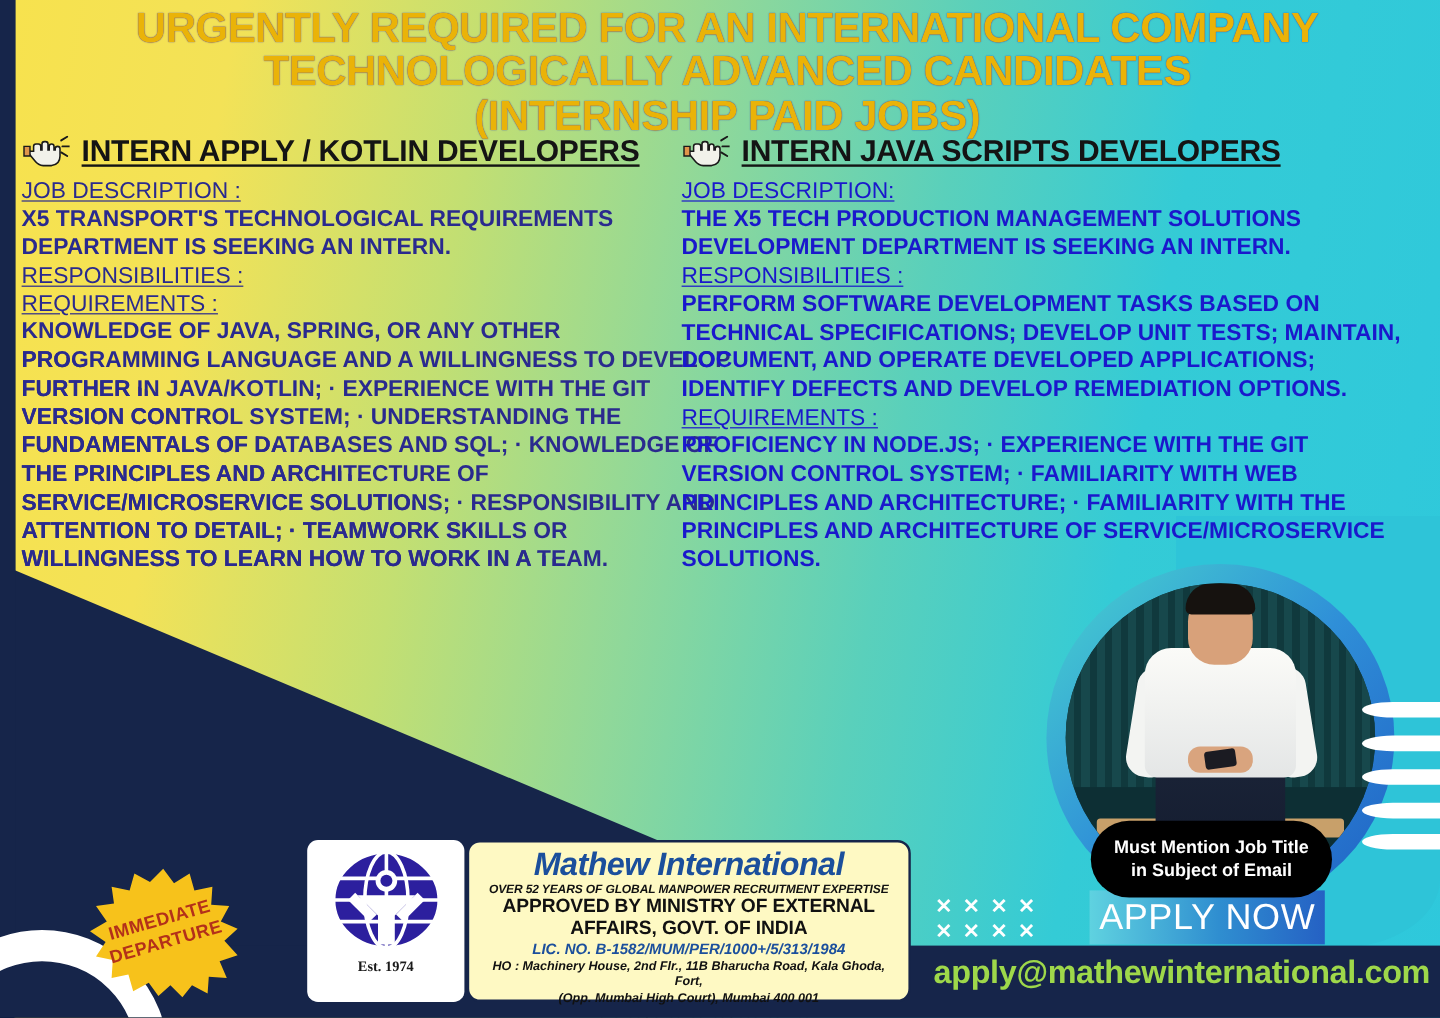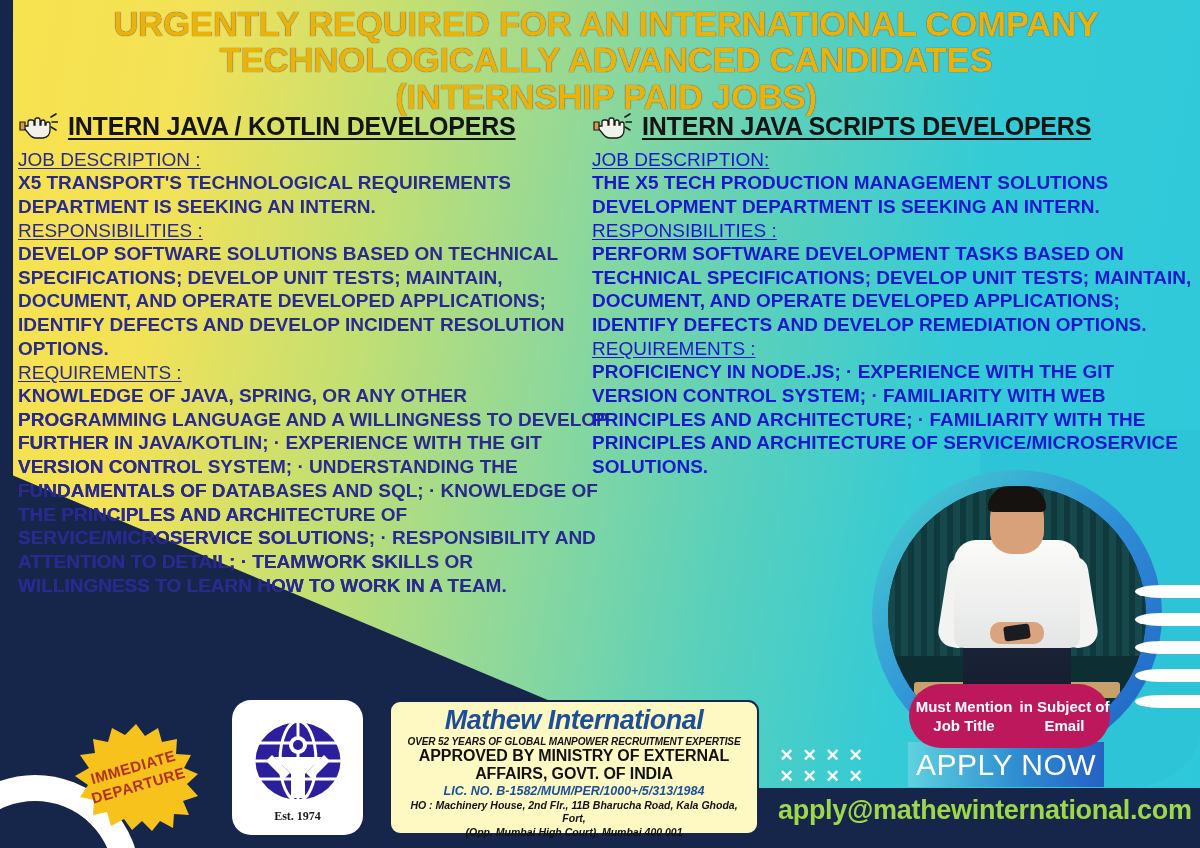--- a/index.html
+++ b/index.html
@@ -86,21 +86,21 @@
     letter-spacing:-0.4px;font-stretch:condensed;
     text-shadow:0 0 1px #2118c4;
   }
   .title .l1{display:block;}
   .title .l2{display:block;}
   .title .l3{display:block;}
 
   
   .col{position:absolute;top:112px;}
   .col-left{left:18px;width:592px;}
-  .col-right{left:592px;width:600px;}
+  .col-right{left:568px;width:600px;}
 
   .col-head{
     display:flex;align-items:center;gap:10px;margin-bottom:7px;
   }
   .hand-icon{width:40px;height:28px;flex:0 0 40px;}
   .col-head h2{
     margin:0;font-size:25px;font-weight:bold;color:#141414;
     text-decoration:underline;text-underline-offset:3px;letter-spacing:-0.2px;
   }
 
@@ -126,23 +126,23 @@
     position:absolute;left:63px;top:722px;width:146px;height:110px;
   }
   .starburst .sb-text{
     position:absolute;left:0;top:0;width:146px;height:110px;
     display:flex;flex-direction:column;align-items:center;justify-content:center;
     transform:rotate(-16deg);color:#b3301a;font-weight:bold;font-size:15px;
     line-height:1.25;letter-spacing:0.5px;text-align:center;
   }
 
   .logo-card{
-    position:absolute;left:232px;top:700px;width:131px;height:135px;
-    background:#ffffff;border-radius:19px;display:flex;flex-direction:column;
-    align-items:center;justify-content:center;padding-top:4px;
+    position:absolute;left:256px;top:700px;width:131px;height:135px;
+    background:#ffffff;border-radius:9px;display:flex;flex-direction:column;
+    align-items:center;padding-top:4px;
   }
   .logo-globe{width:96px;height:92px;}
   .logo-est{font-size:12px;font-weight:bold;color:#1a1a1a;font-family:"Liberation Serif",serif;margin-top:2px;}
 
   .contact-card{
     position:absolute;left:389px;top:700px;width:370px;height:135px;
     background:#fef9c3;border-radius:11px;border:2px solid #16254a;
     padding:5px 8px 4px;text-align:center;color:#111;
     font-family:"Liberation Sans",sans-serif;
   }
@@ -154,22 +154,22 @@
   .co-contact{font-size:11px;font-weight:bold;font-style:italic;line-height:1.3;margin-top:7px;}
 
   .xmarks{
     position:absolute;left:775px;top:745px;width:92px;height:42px;
     display:grid;grid-template-columns:repeat(4,1fr);grid-template-rows:repeat(2,1fr);
     color:#ffffff;font-size:17px;font-weight:bold;align-items:center;justify-items:center;
   }
 
   .must-pill{
     position:absolute;left:909px;top:684px;width:201px;height:64px;
-    background:#be185d;border-radius:32px;color:#ffffff;
-    display:flex;flex-direction:row;align-items:center;justify-content:center;
+    background:#000000;border-radius:32px;color:#ffffff;
+    display:flex;flex-direction:column;align-items:center;justify-content:center;
     font-size:15px;font-weight:bold;line-height:1.3;text-align:center;z-index:4;
   }
   .apply-btn{
     position:absolute;left:908px;top:742px;width:196px;height:45px;
     background:linear-gradient(90deg,#5fd2e0 0%,#2f8ed0 55%,#2561c4 100%);
     color:#ffffff;display:flex;align-items:center;justify-content:center;
     font-size:30px;letter-spacing:0.5px;z-index:3;
   }
   .email{
     position:absolute;left:778px;top:795px;width:420px;
@@ -224,27 +224,26 @@
     <div class="col-head">
       <svg class="hand-icon" viewBox="0 0 40 28">
         <path d="M3 13 h7 v-4 q0-2 2-2 h2 q2 0 2 2 v3 h1 v-5 q0-2 2-2 h1 q2 0 2 2 v5 h1 v-3 q0-2 2-2 q2 0 2 2 v3 h1 v-1 q0-2 2-2 q2 0 2 2 v6 q0 7-7 8 h-7 q-4 0-7-4 l-5-6 q-1-2 1-3 z" fill="#f2f2ea" stroke="#1a1a1a" stroke-width="1.3"></path>
         <path d="M2 9 h5 v8 h-5 z" fill="#e0954a" stroke="#1a1a1a" stroke-width="1.2"></path>
         <g stroke="#1a1a1a" stroke-width="1.6" stroke-linecap="round">
           <line x1="33" y1="4" x2="38" y2="1"></line>
           <line x1="34" y1="9" x2="40" y2="9"></line>
           <line x1="33" y1="14" x2="38" y2="17"></line>
         </g>
       </svg>
-      <h2>INTERN JAVA / KOTLIN DEVELOPERS</h2>
+      <h2>INTERN APPLY / KOTLIN DEVELOPERS</h2>
     </div>
 
     <span class="lbl">JOB DESCRIPTION :</span>
     <span class="par">X5 TRANSPORT'S TECHNOLOGICAL REQUIREMENTS DEPARTMENT IS SEEKING AN INTERN.</span>
     <span class="lbl">RESPONSIBILITIES :</span>
-    <span class="par">DEVELOP SOFTWARE SOLUTIONS BASED ON TECHNICAL SPECIFICATIONS; DEVELOP UNIT TESTS; MAINTAIN, DOCUMENT, AND OPERATE DEVELOPED APPLICATIONS; IDENTIFY DEFECTS AND DEVELOP INCIDENT RESOLUTION OPTIONS.</span>
 
     <div class="req-wrap">
       <div class="req-base">
         <span class="lbl">REQUIREMENTS :</span>
         <span class="par">KNOWLEDGE OF JAVA, SPRING, OR ANY OTHER PROGRAMMING LANGUAGE AND A WILLINGNESS TO DEVELOP FURTHER IN JAVA/KOTLIN; · EXPERIENCE WITH THE GIT VERSION CONTROL SYSTEM; · UNDERSTANDING THE FUNDAMENTALS OF DATABASES AND SQL; · KNOWLEDGE OF THE PRINCIPLES AND ARCHITECTURE OF SERVICE/MICROSERVICE SOLUTIONS; · RESPONSIBILITY AND ATTENTION TO DETAIL; · TEAMWORK SKILLS OR WILLINGNESS TO LEARN HOW TO WORK IN A TEAM.</span>
       </div>
       <div class="req-over" aria-hidden="true">
         <span class="lbl">REQUIREMENTS :</span>
         <span class="par">KNOWLEDGE OF JAVA, SPRING, OR ANY OTHER PROGRAMMING LANGUAGE AND A WILLINGNESS TO DEVELOP FURTHER IN JAVA/KOTLIN; · EXPERIENCE WITH THE GIT VERSION CONTROL SYSTEM; · UNDERSTANDING THE FUNDAMENTALS OF DATABASES AND SQL; · KNOWLEDGE OF THE PRINCIPLES AND ARCHITECTURE OF SERVICE/MICROSERVICE SOLUTIONS; · RESPONSIBILITY AND ATTENTION TO DETAIL; · TEAMWORK SKILLS OR WILLINGNESS TO LEARN HOW TO WORK IN A TEAM.</span>
       </div>

